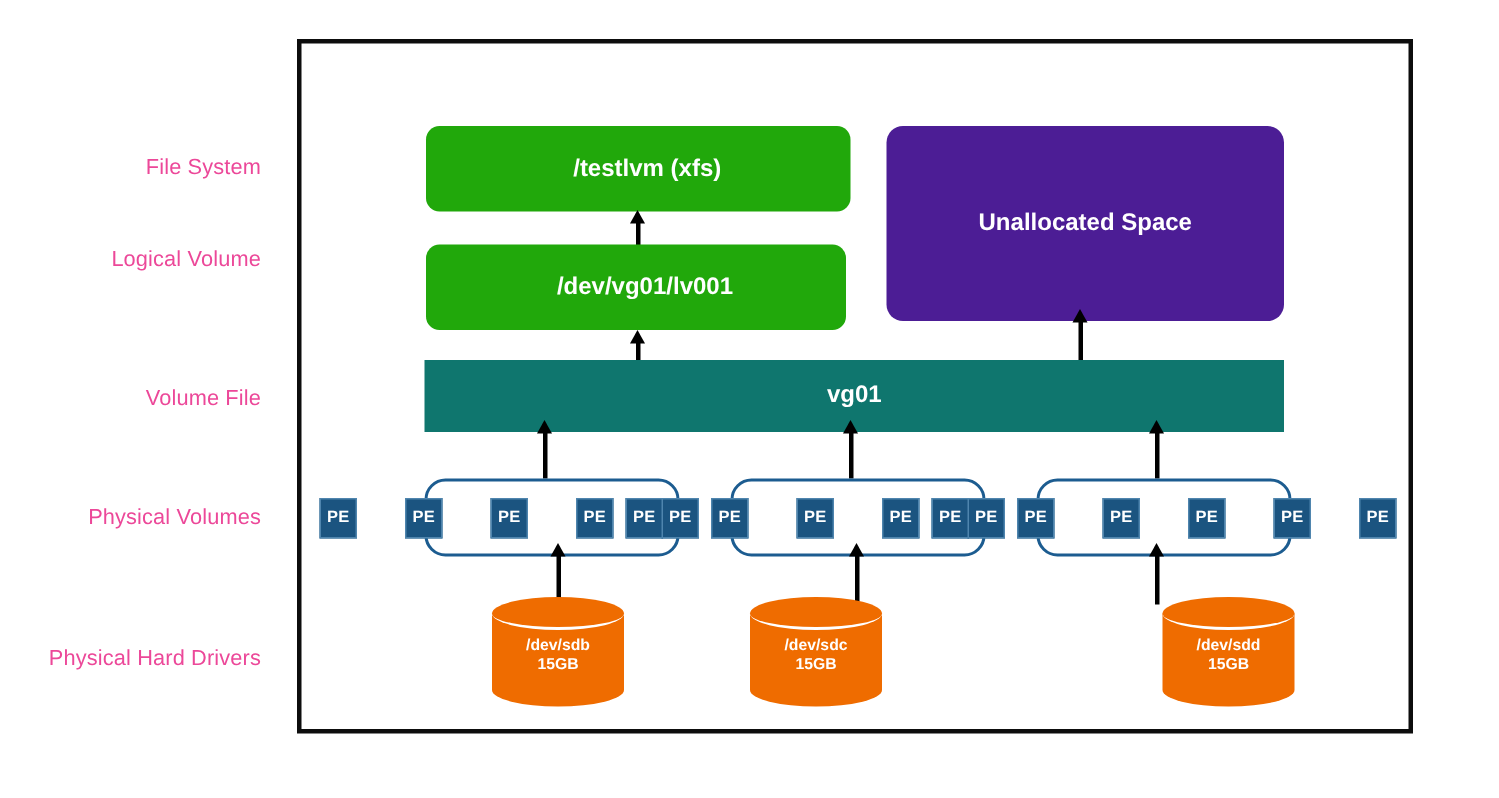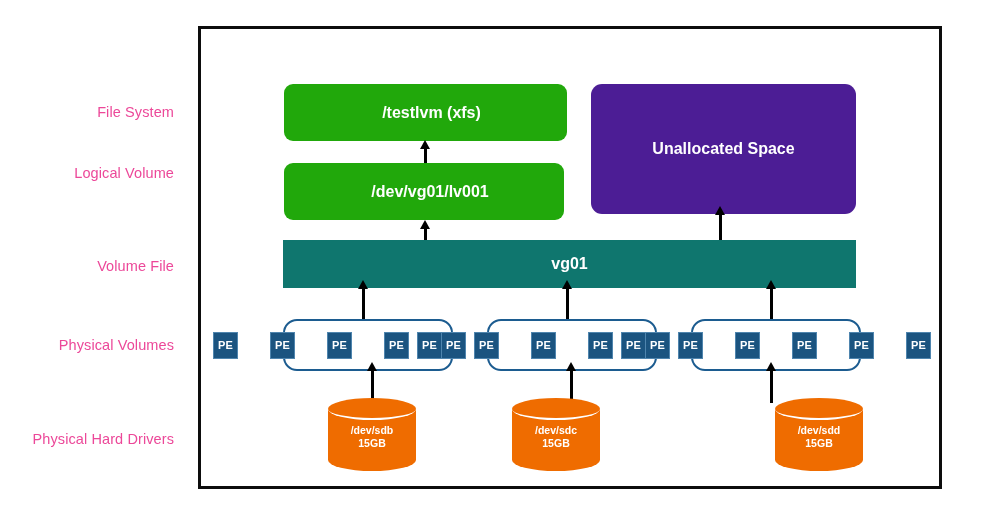--- a/index.html
+++ b/index.html
@@ -238,21 +238,21 @@
 
   <div class="disk" style="left:328px; top:398px;">
     <div class="body"></div>
     <div class="top"></div>
     <div class="disk-label">
       <div>/dev/sdb</div>
       <div>15GB</div>
     </div>
   </div>
 
-  <div class="disk" style="left:512px; top:398px;">
+  <div class="disk" style="left:500px; top:398px;">
     <div class="body"></div>
     <div class="top"></div>
     <div class="disk-label">
       <div>/dev/sdc</div>
       <div>15GB</div>
     </div>
   </div>
 
   <div class="disk" style="left:727px; top:398px;margin-left:48px;">
     <div class="body"></div>

